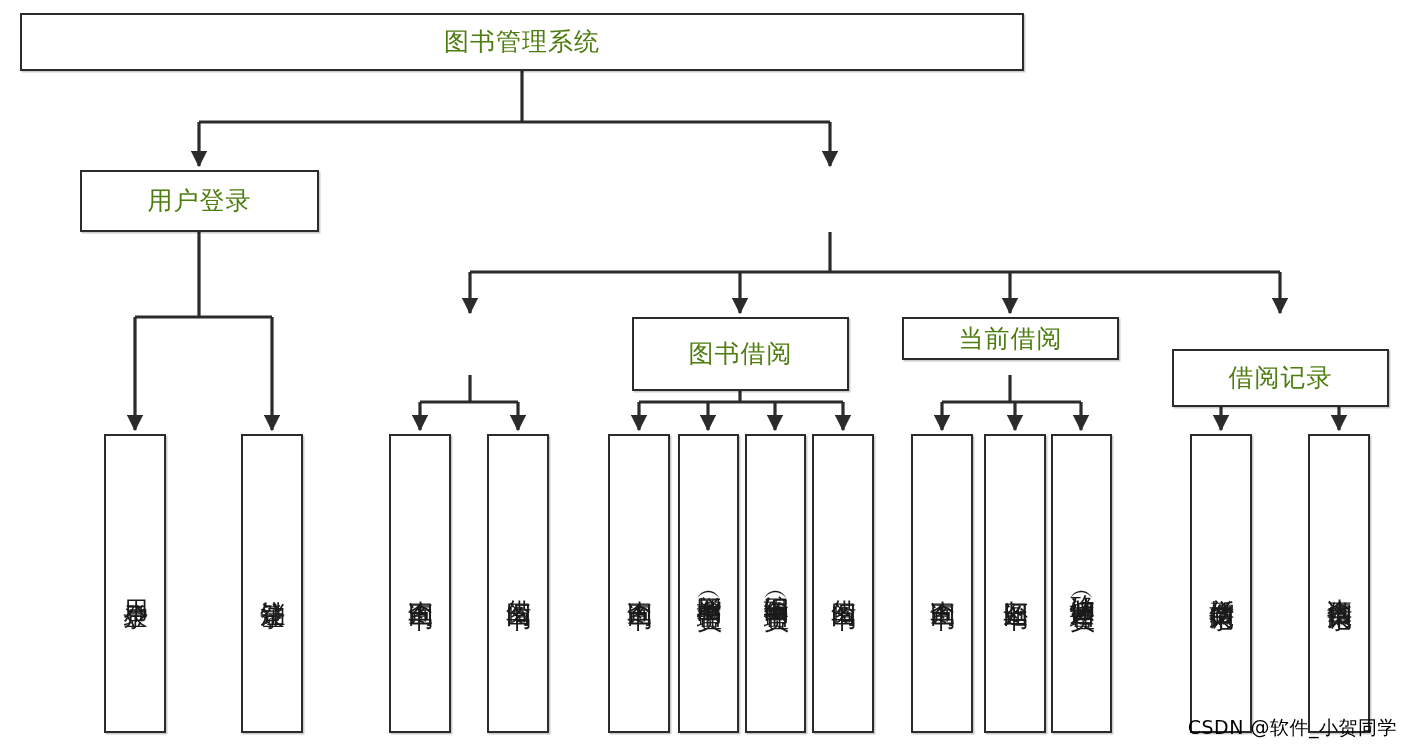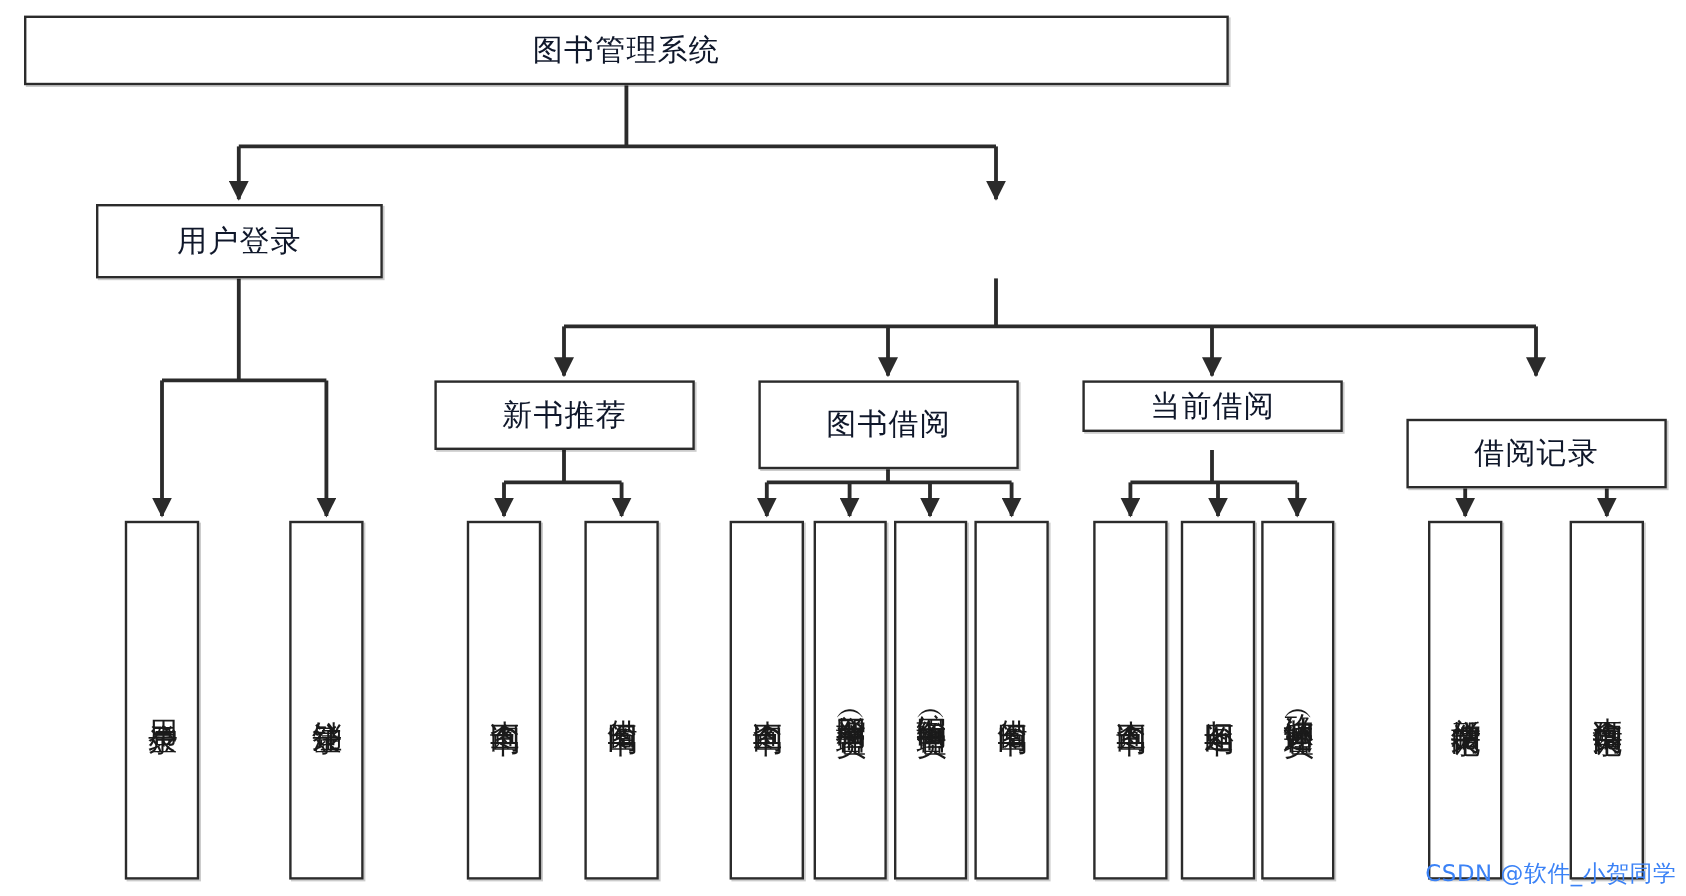--- a/index.html
+++ b/index.html
@@ -32,21 +32,21 @@
     border: 2.5px solid #2b2b2b;
     background: #ffffff;
     display: flex;
     align-items: center;
     justify-content: center;
     box-shadow: 1.5px 1.5px 0 rgba(0,0,0,0.20);
   }
   .node-label-h {
     font-size: 25px;
     line-height: 1.1;
-    color: #0f172a;
+    color: #4d7c0f;
     letter-spacing: 1px;
     white-space: nowrap;
     text-align: center;
   }
   .node-label-v {
     font-size: 25px;
     line-height: 1.22;
     color: #1a1a1a;
     writing-mode: vertical-rl;
     text-orientation: upright;
@@ -56,21 +56,21 @@
   }
   .leaf-box {
     align-items: center;
     justify-content: center;
   }
   #watermark {
     position: absolute;
     right: 8px;
     bottom: 6px;
     font-size: 19px;
-    color: #3b82f6;
+    color: #000000;
     letter-spacing: 0.5px;
     white-space: nowrap;
     pointer-events: none;
   }
 </style>
 </head>
 <body>
 
 <div id="diagram-root">
 
@@ -125,23 +125,20 @@
   </svg>
 
   <div class="node-box" id="node-root" style="left: 20px; top: 13px; width: 1004px; height: 58px;">
     <span class="node-label-h">图书管理系统</span>
   </div>
 
   <div class="node-box" id="node-l2-0" style="left: 80px; top: 170px; width: 239px; height: 62px;">
     <span class="node-label-h">用户登录</span>
   </div>
 
-  <div class="node-box" id="node-l3-0" style="left: 362px; top: 317px; width: 217px; height: 58px;">
-    <span class="node-label-h">新书推荐</span>
-  </div>
   <div class="node-box" id="node-l3-1" style="left: 632px; top: 317px; width: 217px; height: 74px;">
     <span class="node-label-h">图书借阅</span>
   </div>
   <div class="node-box" id="node-l3-2" style="left: 902px; top: 317px; width: 217px; height: 43px;">
     <span class="node-label-h">当前借阅</span>
   </div>
   <div class="node-box" id="node-l3-3" style="left: 1172px; top: 317px; width: 217px; height: 58px; margin-top: 32px;">
     <span class="node-label-h">借阅记录</span>
   </div>
 

